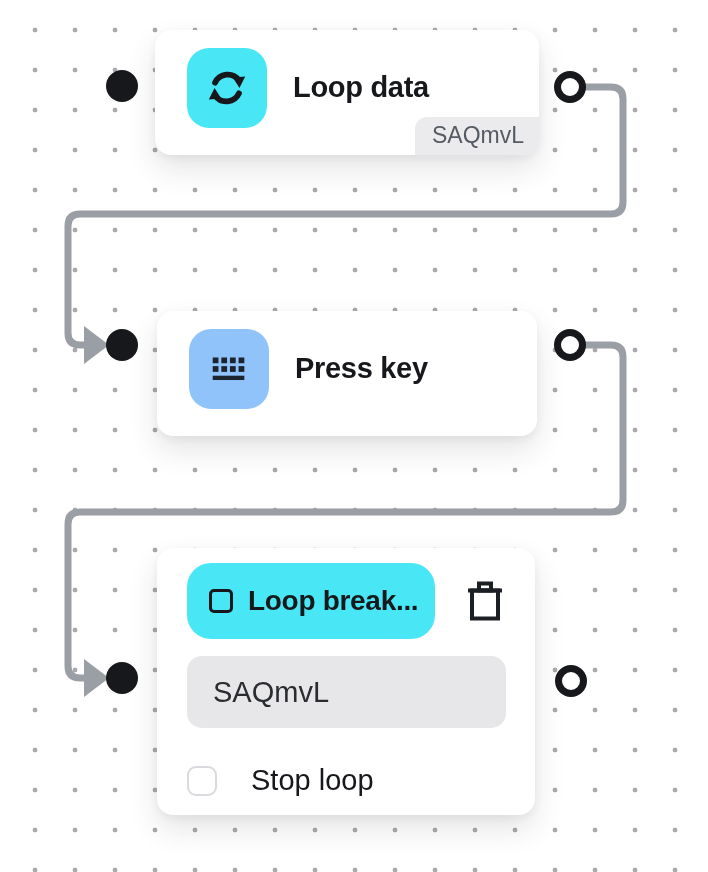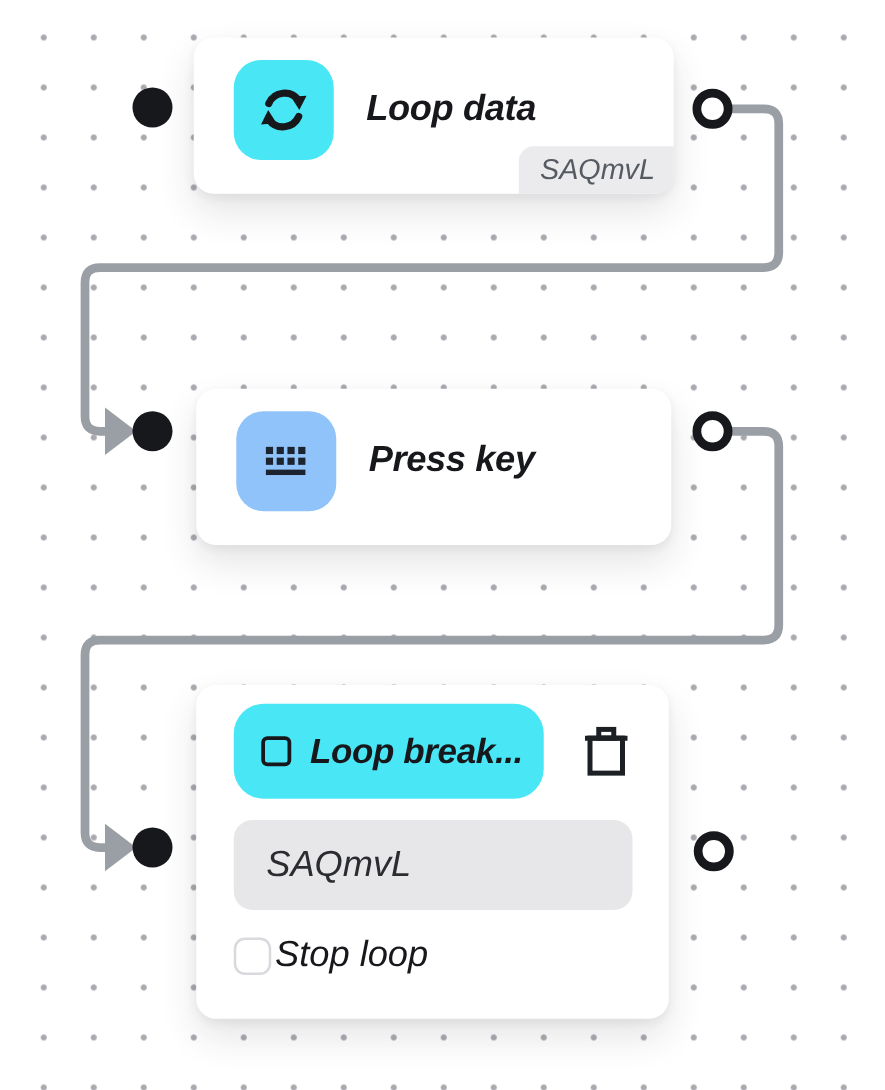--- a/index.html
+++ b/index.html
@@ -15,21 +15,20 @@
     position:relative;width:708px;height:872px;background:#fff;
     background-image:radial-gradient(circle,var(--dot) 2.1px,rgba(0,0,0,0) 2.7px);
     background-size:40px 40px;background-position:15px 10px;
   }
   svg.edges{position:absolute;left:0;top:0;width:708px;height:872px;z-index:1}
   .edge{fill:none;stroke:var(--edge);stroke-width:7;stroke-linecap:round}
   .arrowhead{fill:var(--edge)}
   .node{
     position:absolute;background:var(--card);border-radius:16px;z-index:2;
     box-shadow:0 14px 30px rgba(40,42,48,.12),0 3px 8px rgba(40,42,48,.06);
-    font-style:italic;
   }
   .node-simple{display:flex;align-items:center;gap:26px;padding:0 30px 10px 32px}
   #node-loop-data{left:155px;top:30px;width:384px;height:125px}
   #node-press-key{left:157px;top:311px;width:380px;height:125px}
   #node-loop-break{left:157px;top:548px;width:378px;height:267px;padding:15px 30px}
   .block-icon{
     width:80px;height:80px;border-radius:22px;flex:0 0 auto;
     display:flex;align-items:center;justify-content:center;
   }
   .icon-cyan{background:var(--cyan)}
@@ -46,21 +45,21 @@
     display:flex;align-items:center;gap:15px;padding:16px 22px;overflow:hidden;
   }
   .lb-pill .node-title{font-size:28px}
   .square-glyph{width:24px;height:24px;border:3.5px solid var(--ink);border-radius:5px;flex:0 0 auto}
   .trash-btn{margin-left:auto;width:40px;height:44px;display:flex;align-items:center;justify-content:center;cursor:pointer;background:none;border:none}
   .lb-field{
     margin-top:17px;width:319px;height:72px;background:var(--field-bg);
     border-radius:15px;display:flex;align-items:center;padding:0 26px;
     font-size:29px;color:var(--field-text);
   }
-  .lb-check-row{margin-top:20px;display:flex;align-items:center;gap:3px}
+  .lb-check-row{margin-top:36px;display:flex;align-items:center;gap:34px}
   .checkbox{width:30px;height:30px;background:#fff;border:2px solid var(--checkbox-border);border-radius:9px;flex:0 0 auto;cursor:pointer}
   .check-label{font-size:29px;color:var(--ink)}
   .handle{position:absolute;z-index:3;border-radius:50%}
   .handle-in{width:32px;height:32px;background:var(--ink)}
   .handle-out{width:32px;height:32px;background:#fff;border:7px solid var(--ink)}
 </style>
 </head>
 <body>
 
 <div class="canvas">

